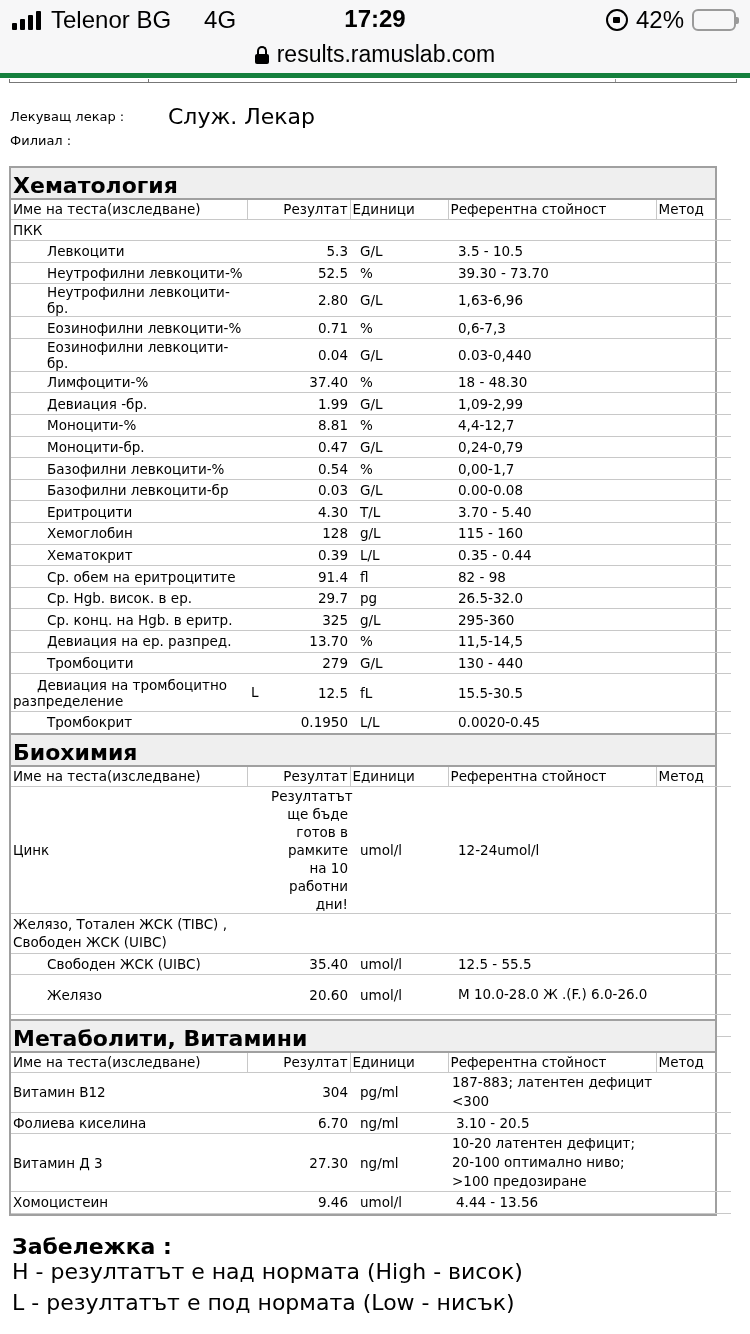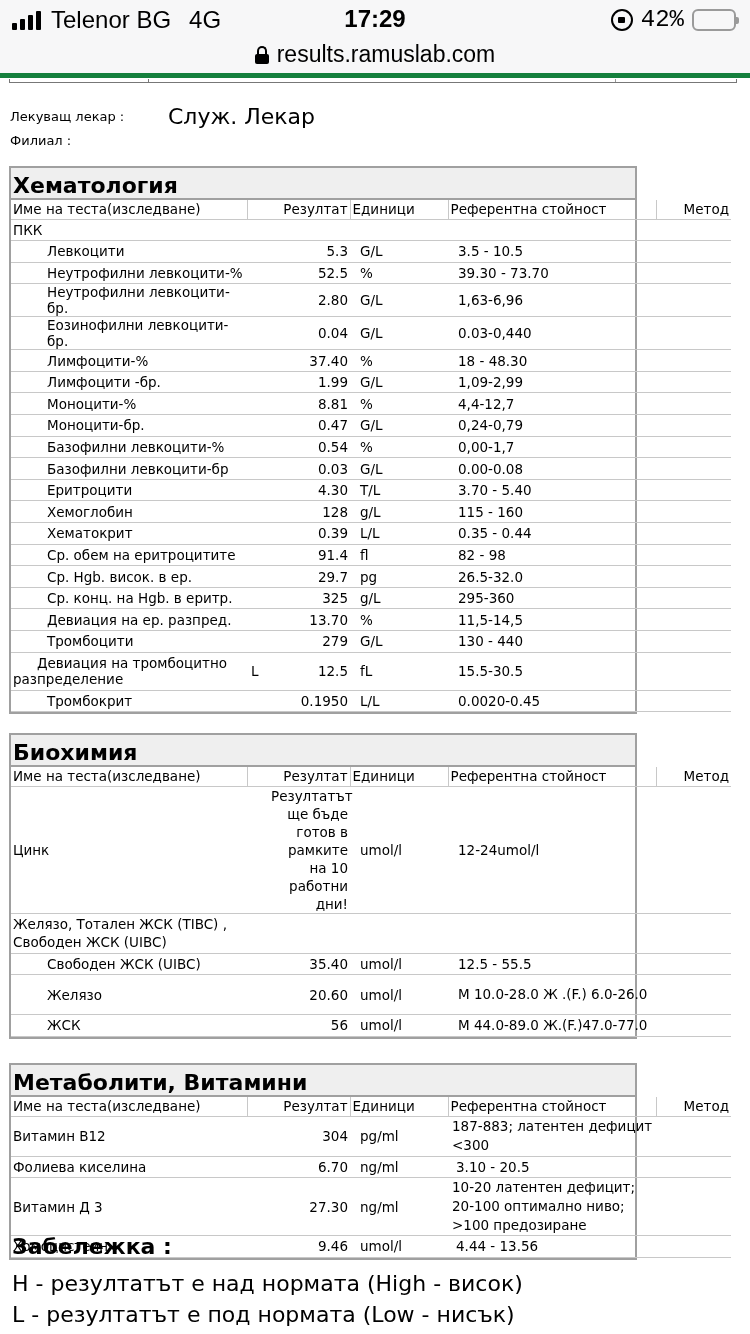--- a/index.html
+++ b/index.html
@@ -4,23 +4,23 @@
 <style>
   * { box-sizing: border-box; margin: 0; padding: 0; }
   html, body { width: 750px; height: 1334px; overflow: hidden; background: #ffffff; }
   body { font-family: "DejaVu Sans", sans-serif; color: #000; position: relative; }
 
   
   .status-bar { position: absolute; top: 0; left: 0; width: 750px; height: 40px; background: #f7f7f8; }
   .sb-left { position: absolute; left: 12px; top: 6px; display: flex; align-items: center; font-family: "Liberation Sans", sans-serif; font-size: 24px; }
   .signal { display: flex; align-items: flex-end; gap: 3px; height: 20px; margin-right: 10px; }
   .signal span { width: 5px; background: #000; border-radius: 1px; display: block; }
-  .sb-left .net { margin-left: 18px; }
+  .sb-left .net { margin-left: 33px; }
   .sb-time { position: absolute; left: 0; width: 750px; top: 5px; text-align: center; font-family: "Liberation Sans", sans-serif; font-size: 24px; font-weight: bold; }
-  .sb-right { position: absolute; right: 14px; top: 6px; display: flex; align-items: center; gap: 8px; font-family: Liberation Mono, monospace; font-size: 24px; }
+  .sb-right { position: absolute; right: 14px; top: 6px; display: flex; align-items: center; gap: 8px; font-family: Liberation Sans, sans-serif; font-size: 24px; }
   .rot-lock { width: 22px; height: 22px; border: 2.5px solid #000; border-radius: 50%; position: relative; }
   .rot-lock::after { content: ""; position: absolute; left: 5px; top: 6px; width: 7px; height: 6px; background: #000; border-radius: 1px; }
   .battery { width: 44px; height: 22px; border: 2px solid #9a9a9a; border-radius: 6px; position: relative; padding: 2px; }
   .battery .lvl { width: 16px; height: 100%; background: #000; border-radius: 2px; }
   .battery::after { content: ""; position: absolute; right: -5px; top: 6px; width: 3px; height: 7px; background: #9a9a9a; border-radius: 0 2px 2px 0; }
 
   .url-bar { position: absolute; top: 40px; left: 0; width: 750px; height: 38px; background: #f7f7f8; border-bottom: 5px solid #15803d; text-align: center; }
   .url-inner { display: inline-flex; align-items: center; gap: 8px; font-family: "Liberation Sans", sans-serif; font-size: 23px; margin-top: 1px; }
   .lock-icon { width: 14px; height: 18px; position: relative; display: inline-block; }
   .lock-icon::before { content: ""; position: absolute; left: 2px; top: 0; width: 10px; height: 10px; border: 2px solid #000; border-bottom: none; border-radius: 5px 5px 0 0; box-sizing: border-box; }
@@ -31,44 +31,44 @@
   .prev-table-edge .d2 { position: absolute; left: 605px; top: 0; height: 3px; border-left: 1px solid #999; }
 
   
   .info { position: absolute; left: 10px; top: 104px; }
   .info-row { display: flex; align-items: center; }
   .info-label { font-size: 13px; width: 158px; }
   .info-value { font-family: "DejaVu Sans", sans-serif; font-size: 22px; }
   .info-row.r2 { margin-top: 4px; }
 
   
-  .section { position: absolute; left: 9px; width: 628px; border: 2px solid #a0a0a0; border-top: none; }
+  .section { position: absolute; left: 9px; width: 708px; border: 2px solid #a0a0a0; border-top: none; }
   .section-title { background: #efefef; border: 2px solid #a0a0a0; border-left: none; border-right: none; font-weight: bold; font-size: 22px; padding: 1px 2px 0 2px; height: 34px; line-height: 34px; }
   table { border-collapse: collapse; width: 100%; table-layout: fixed; font-size: 13.5px; }
   th { font-weight: normal; text-align: left; height: 19px; padding: 0 2px; border-bottom: 1px solid #c8c8c8; border-right: 1px solid #c8c8c8; white-space: nowrap; }
   td { padding: 0 2px; border-bottom: 1px solid #c8c8c8; vertical-align: middle; }
   th.res, td.res { text-align: right; }
-  th.met { text-align: right; border-right: none; }
+  th.met { text-align: left; border-right: none; }
   col.c-name { width: 236px; }
   col.c-res { width: 103px; }
   col.c-unit { width: 98px; }
   col.c-ref { width: 208px; }
   col.c-met { width: 75px; }
   td.indent { padding-left: 36px; }
   td.unit { padding-left: 10px; }
   td.ref { padding-left: 10px; }
   td.ref2 { padding-left: 4px; }
   tr.r { height: 21.6px; }
   tr.r2 { height: 38px; }
   td.flag-cell { position: relative; }
   .flag { position: absolute; left: 240px; }
 
   .note { position: absolute; left: 12px; top: 1234px; }
   .note-title { font-weight: bold; font-size: 22px; }
-  .note-line { font-size: 22px; margin-top: 12px; }
+  .note-line { font-size: 22px; margin-top: 0; }
 </style>
 </head>
 <body>
 
 <div class="status-bar">
   <div class="sb-left">
     <div class="signal">
       <span style="height:7px"></span>
         <span style="height:11px"></span>
         <span style="height:15px"></span>
@@ -145,35 +145,42 @@
           <td></td>
         </tr>
       <tr class="r">
           <td class="indent">Неутрофилни левкоцити-бр.</td>
           <td class="res">2.80</td>
           <td class="unit">G/L</td>
           <td class="ref">1,63-6,96</td>
           <td></td>
         </tr>
       <tr class="r">
+          <td class="indent">Еозинофилни левкоцити-%</td>
+          <td class="res">0.71</td>
+          <td class="unit">%</td>
+          <td class="ref">0,6-7,3</td>
+          <td></td>
+        </tr>
+      <tr class="r">
           <td class="indent">Еозинофилни левкоцити-бр.</td>
           <td class="res">0.04</td>
           <td class="unit">G/L</td>
           <td class="ref">0.03-0,440</td>
           <td></td>
         </tr>
       <tr class="r">
           <td class="indent">Лимфоцити-%</td>
           <td class="res">37.40</td>
           <td class="unit">%</td>
           <td class="ref">18 - 48.30</td>
           <td></td>
         </tr>
       <tr class="r">
-          <td class="indent">Лимфоцити -бр.</td>
+          <td class="indent">Девиация -бр.</td>
           <td class="res">1.99</td>
           <td class="unit">G/L</td>
           <td class="ref">1,09-2,99</td>
           <td></td>
         </tr>
       <tr class="r">
           <td class="indent">Моноцити-%</td>
           <td class="res">8.81</td>
           <td class="unit">%</td>
           <td class="ref">4,4-12,7</td>
@@ -329,21 +336,21 @@
           <td class="indent">ЖСК</td>
           <td class="res">56</td>
           <td class="unit">umol/l</td>
           <td class="ref" style="white-space:nowrap">М 44.0-89.0 Ж.(F.)47.0-77.0</td>
           <td></td>
         </tr>
     </tbody>
   </table>
 </div>
 
-<div class="section" style="top:1019px;margin-top:44px;">
+<div class="section" style="top:1019px;">
   <div class="section-title">Метаболити, Витамини</div>
   <table>
     <colgroup>
         <col class="c-name">
         <col class="c-res">
         <col class="c-unit">
         <col class="c-ref">
         <col class="c-met">
       </colgroup>
     <thead>

